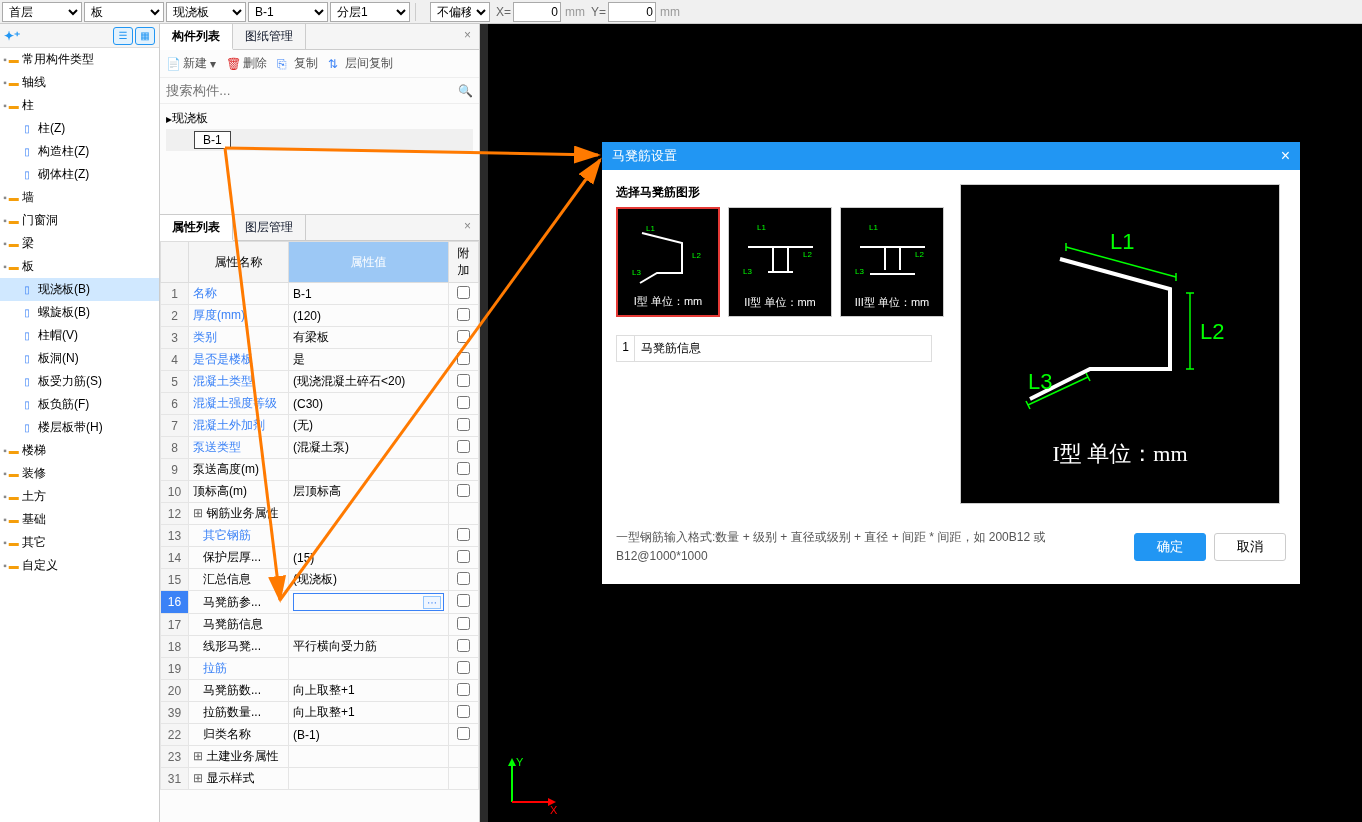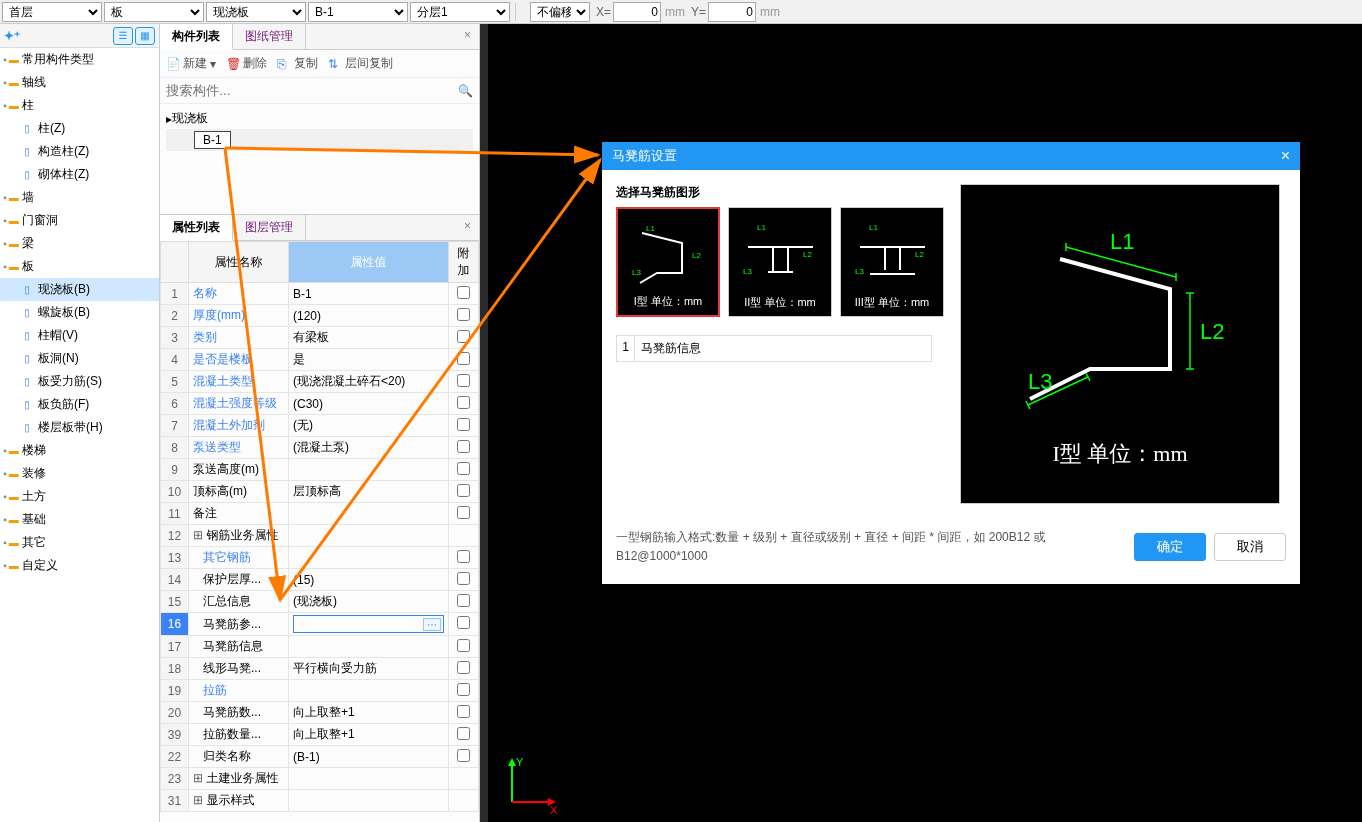--- a/index.html
+++ b/index.html
@@ -1,40 +1,40 @@
 <!DOCTYPE html>
 <html><head>
 <meta charset="utf-8">
 <style>
 * { box-sizing: border-box; margin: 0; padding: 0; font-family: "Microsoft YaHei", Arial, sans-serif; }
 body { width: 1362px; height: 822px; background: #000; overflow: hidden; position: relative; font-size: 12px; }
 .top-bar { position: absolute; top: 0; left: 0; right: 0; height: 24px; background: #f0f0f0; display: flex; align-items: center; gap: 2px; padding: 2px; border-bottom: 1px solid #ccc; }
 .top-bar select, .top-bar input { height: 20px; border: 1px solid #aaa; font-size: 12px; background: white; }
 .top-bar select { padding: 0 2px; }
-.top-bar .sel-sm { width: 100px; }
+.top-bar .sel-sm { width: 80px; }
 .top-bar label { margin-left: 4px; color: #666; }
 .top-bar input[type=text] { width: 48px; text-align: right; padding-right: 2px; }
 .top-bar .mm { color: #999; margin-left: 2px; }
 
 .left-tree { position: absolute; top: 24px; left: 0; width: 160px; bottom: 0; background: #fff; border-right: 1px solid #ccc; overflow-y: auto; }
 .left-tree-header { height: 24px; background: #f5f5f5; display: flex; align-items: center; justify-content: space-between; padding: 0 4px; border-bottom: 1px solid #ddd; }
 .left-tree-header .plus { color: #2196F3; font-weight: bold; cursor: pointer; }
 .left-tree-header .view-btns { display: flex; gap: 2px; }
 .left-tree-header .vbtn { width: 20px; height: 18px; border: 1px solid #2196F3; background: #e3f2fd; border-radius: 3px; display: flex; align-items: center; justify-content: center; color: #2196F3; font-size: 10px; }
 .tree-item { display: flex; align-items: center; padding: 3px 4px; cursor: pointer; white-space: nowrap; }
 .tree-item.l1 { padding-left: 4px; }
 .tree-item.l2 { padding-left: 20px; }
 .tree-item.selected { background: #d0e8ff; }
 .tree-icon { width: 14px; height: 14px; margin-right: 4px; display: inline-flex; align-items: center; justify-content: center; font-size: 10px; }
 .folder-icon { color: #f59e0b; }
 .item-icon { color: #3b82f6; }
 
 .mid-panel { position: absolute; top: 24px; left: 160px; width: 320px; bottom: 0; background: #fcfcfc; border-right: 1px solid #ccc; display: flex; flex-direction: column; }
 .panel-tabs { height: 26px; display: flex; border-bottom: 1px solid #ccc; background: #f5f5f5; }
-.panel-tab { padding: 4px 12px; border-right: 1px solid #ccc; cursor: pointer; color: #701a75; }
+.panel-tab { padding: 4px 12px; border-right: 1px solid #ccc; cursor: pointer; color: #0f172a; }
 .panel-tab.active { background: #fff; color: #000; font-weight: bold; border-bottom: 2px solid #fff; margin-bottom: -1px; }
 .panel-close { margin-left: auto; padding: 4px 8px; color: #888; cursor: pointer; }
 .panel-toolbar { height: 28px; display: flex; align-items: center; gap: 10px; padding: 0 6px; border-bottom: 1px solid #eee; }
 .panel-toolbar span { display: flex; align-items: center; gap: 3px; cursor: pointer; color: #555; }
 .tb-ico { width: 14px; height: 14px; display: inline-block; }
 .search-row { height: 26px; display: flex; align-items: center; border-bottom: 1px solid #eee; padding: 0 6px; }
 .search-row input { flex: 1; border: none; outline: none; background: transparent; color: #999; }
 .search-row .sicon { color: #3b82f6; }
 .comp-tree { padding: 4px 6px; height: 110px; }
 .comp-tree-row { display: flex; align-items: center; padding: 2px 0; }
@@ -370,26 +370,20 @@
             <tr>
               <td class="rownum">9</td>
               <td class="pname black" style="white-space: pre;">泵送高度(m)</td>
               <td class="pval"></td>
               <td class="chk"><input type="checkbox" style=""></td>
             </tr>
             <tr>
               <td class="rownum">10</td>
               <td class="pname black" style="white-space: pre;">顶标高(m)</td>
               <td class="pval">层顶标高</td>
-              <td class="chk"><input type="checkbox" style=""></td>
-            </tr>
-            <tr>
-              <td class="rownum">11</td>
-              <td class="pname black" style="white-space: pre;">备注</td>
-              <td class="pval"></td>
               <td class="chk"><input type="checkbox" style=""></td>
             </tr>
             <tr>
               <td class="rownum">12</td>
               <td class="pname black" colspan="1" style="white-space: pre;"><span style="color:#666;">⊞ </span>钢筋业务属性</td>
               <td class="pval"></td>
               <td class="chk"></td>
             </tr>
             <tr>
               <td class="rownum">13</td>

